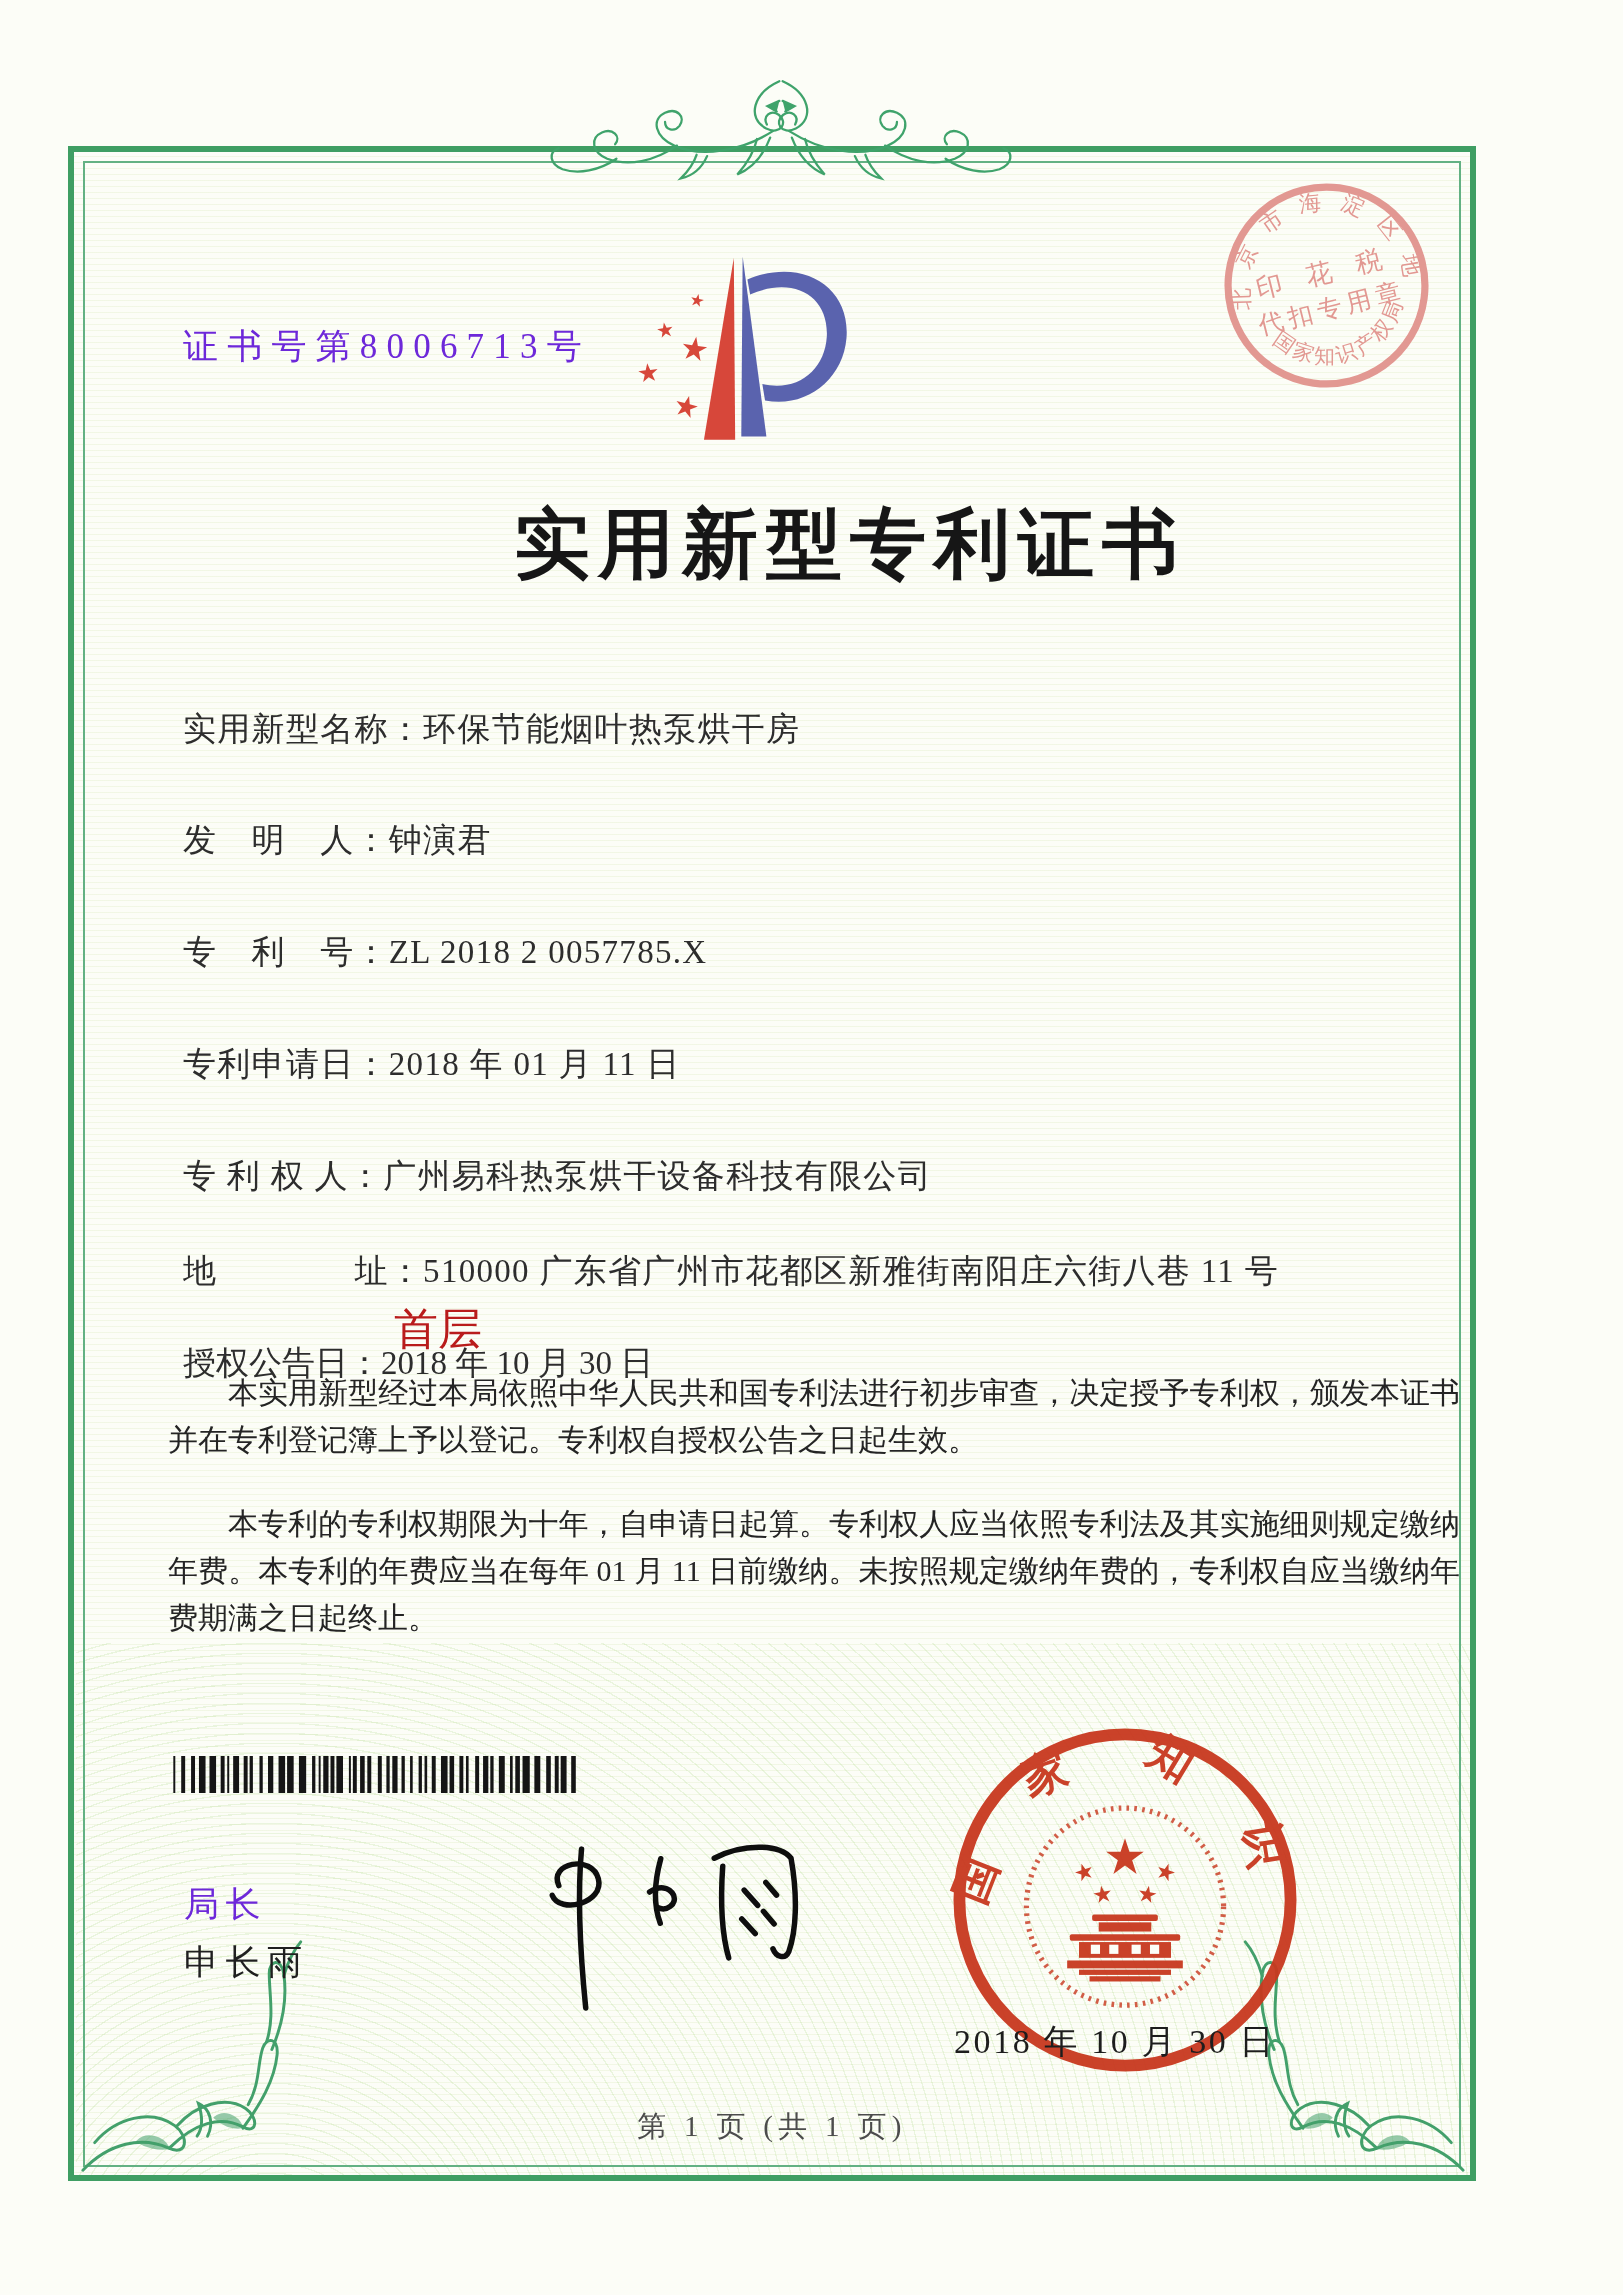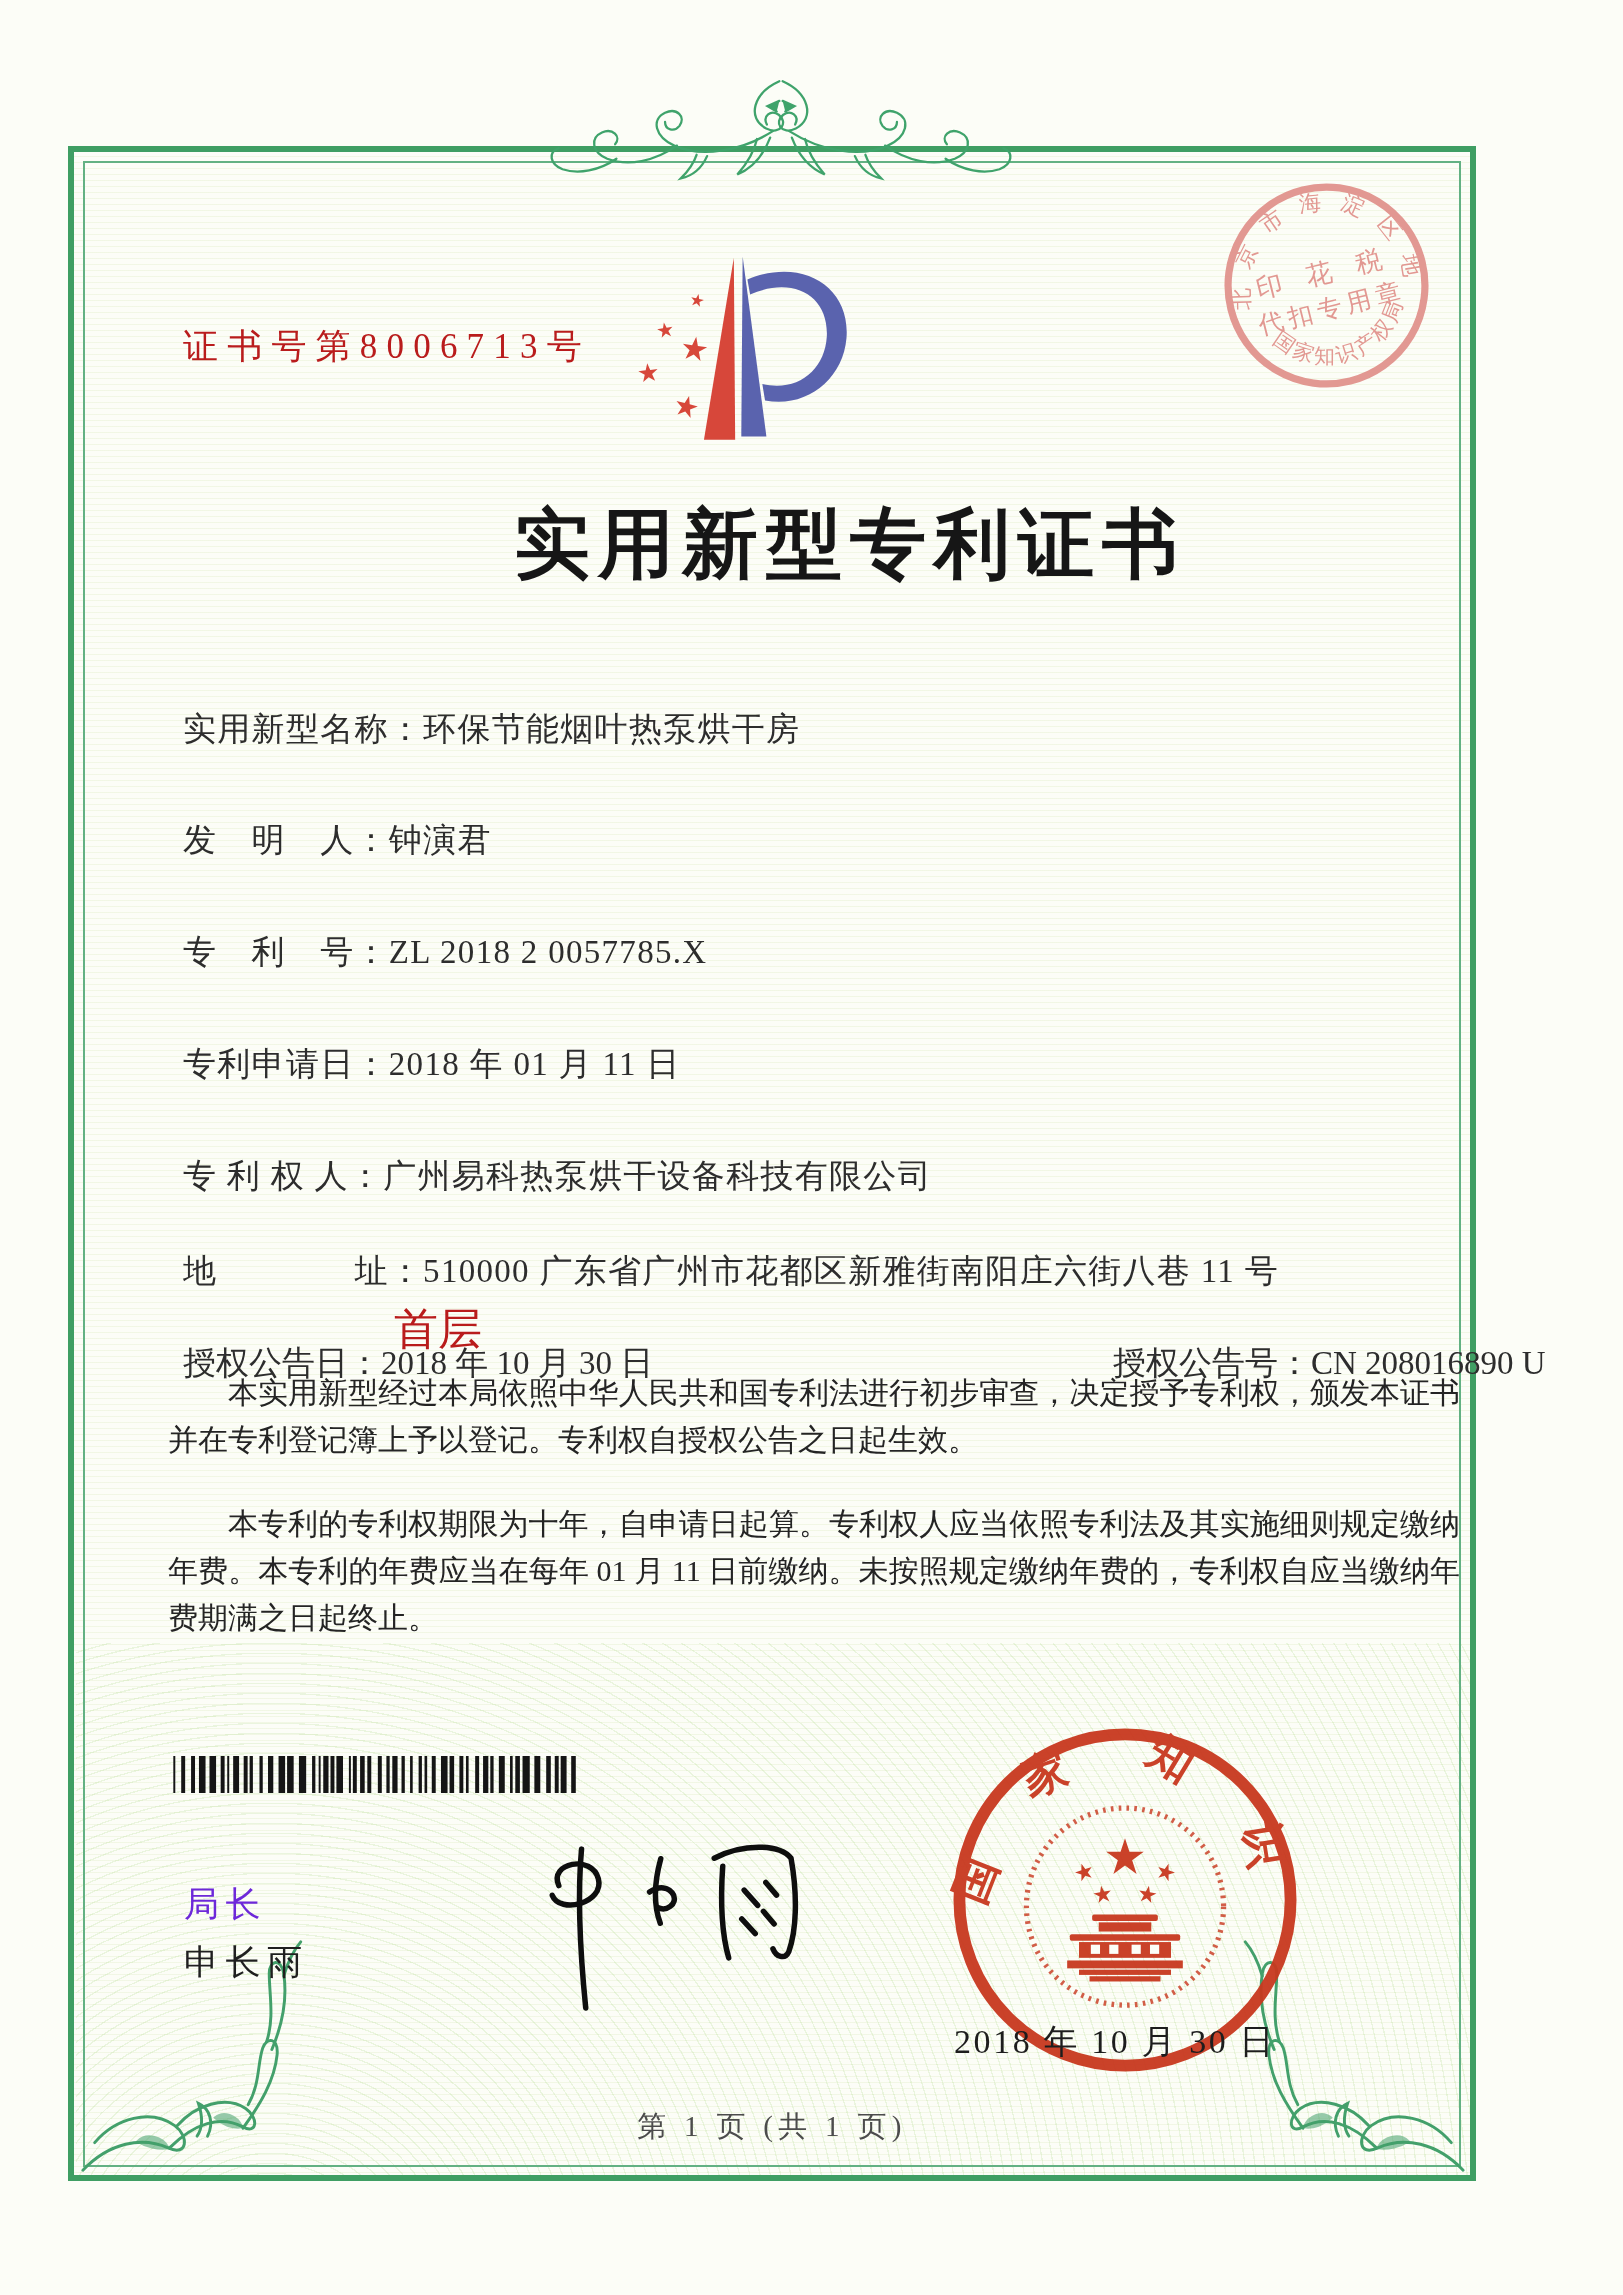--- a/index.html
+++ b/index.html
@@ -15,21 +15,21 @@
     opacity:.65;z-index:0;}
 
   
   .frame-outer{position:absolute;left:68px;top:146px;width:1408px;height:2035px;
     border:6px solid var(--accent-green,#3f9e63);box-sizing:border-box;z-index:1;}
   .frame-inner{position:absolute;left:9.2px;top:8.5px;right:9.2px;bottom:8.5px;
     border:2px solid var(--accent-green-light,#63b183);}
 
   
   .cert-no{position:absolute;left:183px;top:323px;font-size:35px;letter-spacing:9.2px;
-    color:#b91c1c;z-index:3;}
+    color:#6d28d9;z-index:3;}
   .logo{position:absolute;left:632px;top:251px;width:224px;height:197px;z-index:3;}
   .title-wrap{position:absolute;left:68px;top:494px;width:1564px;text-align:center;z-index:3;}
   .title{font-size:76px;font-weight:bold;letter-spacing:8px;color:#161616;}
 
   
   .field{position:absolute;left:183px;font-size:33px;color:#2d2d2d;letter-spacing:1.3px;z-index:3;white-space:nowrap;}
   .field .lbl{display:inline-block;}
   .addr-line2{position:absolute;left:394px;top:1300px;font-size:44px;color:#b91c1c;z-index:3;}
   .grant-right{position:absolute;left:930px;top:0;}
   .field-grant{position:absolute;left:183px;top:1341px;width:1275px;font-size:33px;color:#2d2d2d;z-index:3;white-space:nowrap;}
@@ -152,23 +152,20 @@
   <div class="field" style="top:1154px">
     <span class="lbl">专 利 权 人：</span><span>广州易科热泵烘干设备科技有限公司</span>
   </div>
   <div class="field" style="top:1249px">
     <span class="lbl">地　　　　址：</span><span>510000 广东省广州市花都区新雅街南阳庄六街八巷 11 号</span>
   </div>
   <div class="addr-line2">首层</div>
 
   <div class="field-grant">
     <span>授权公告日：</span><span>2018 年 10 月 30 日</span>
-    <span class="grant-right">
-      <span>授权公告号：</span><span>CN 208016890 U</span>
-    </span>
   </div>
 
   <div class="bodytext">
     <p>本实用新型经过本局依照中华人民共和国专利法进行初步审查，决定授予专利权，颁发本证书并在专利登记簿上予以登记。专利权自授权公告之日起生效。</p>
     <p>本专利的专利权期限为十年，自申请日起算。专利权人应当依照专利法及其实施细则规定缴纳年费。本专利的年费应当在每年 01 月 11 日前缴纳。未按照规定缴纳年费的，专利权自应当缴纳年费期满之日起终止。</p>
   </div>
 
   <svg class="barcode" viewBox="0 0 628 100" preserveAspectRatio="none">
     <g id="barcode-bars" fill="var(--barcode-black,#151515)">
         <rect x="2" y="0" width="3" height="100"></rect>

